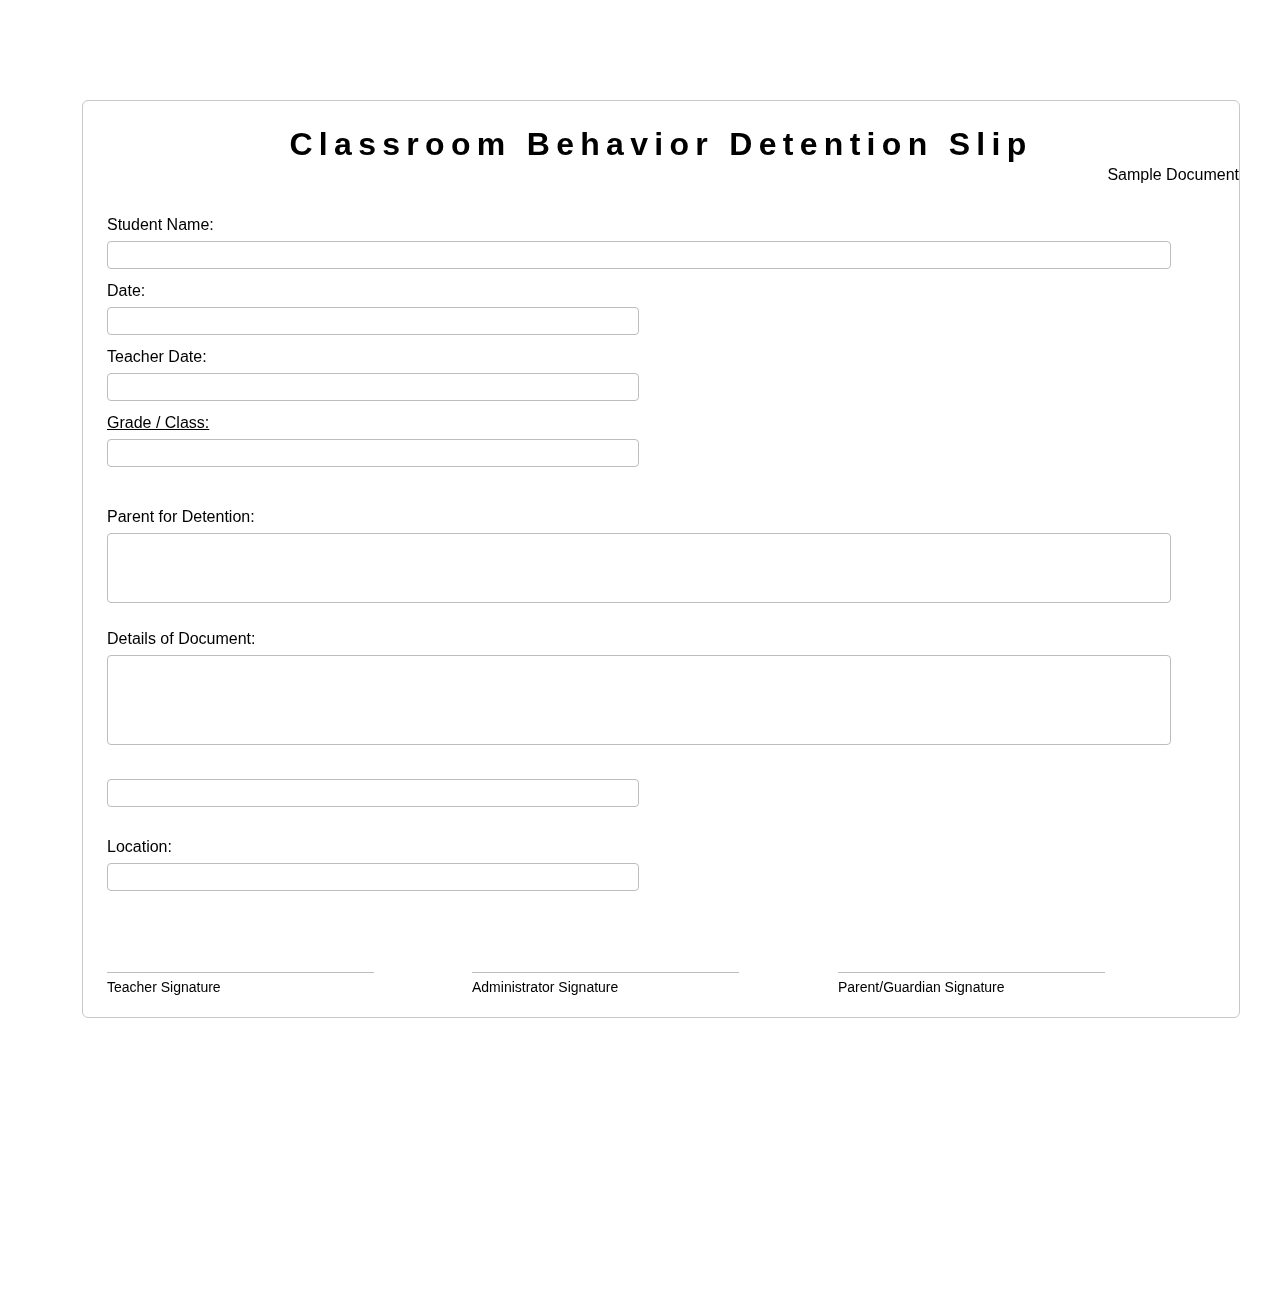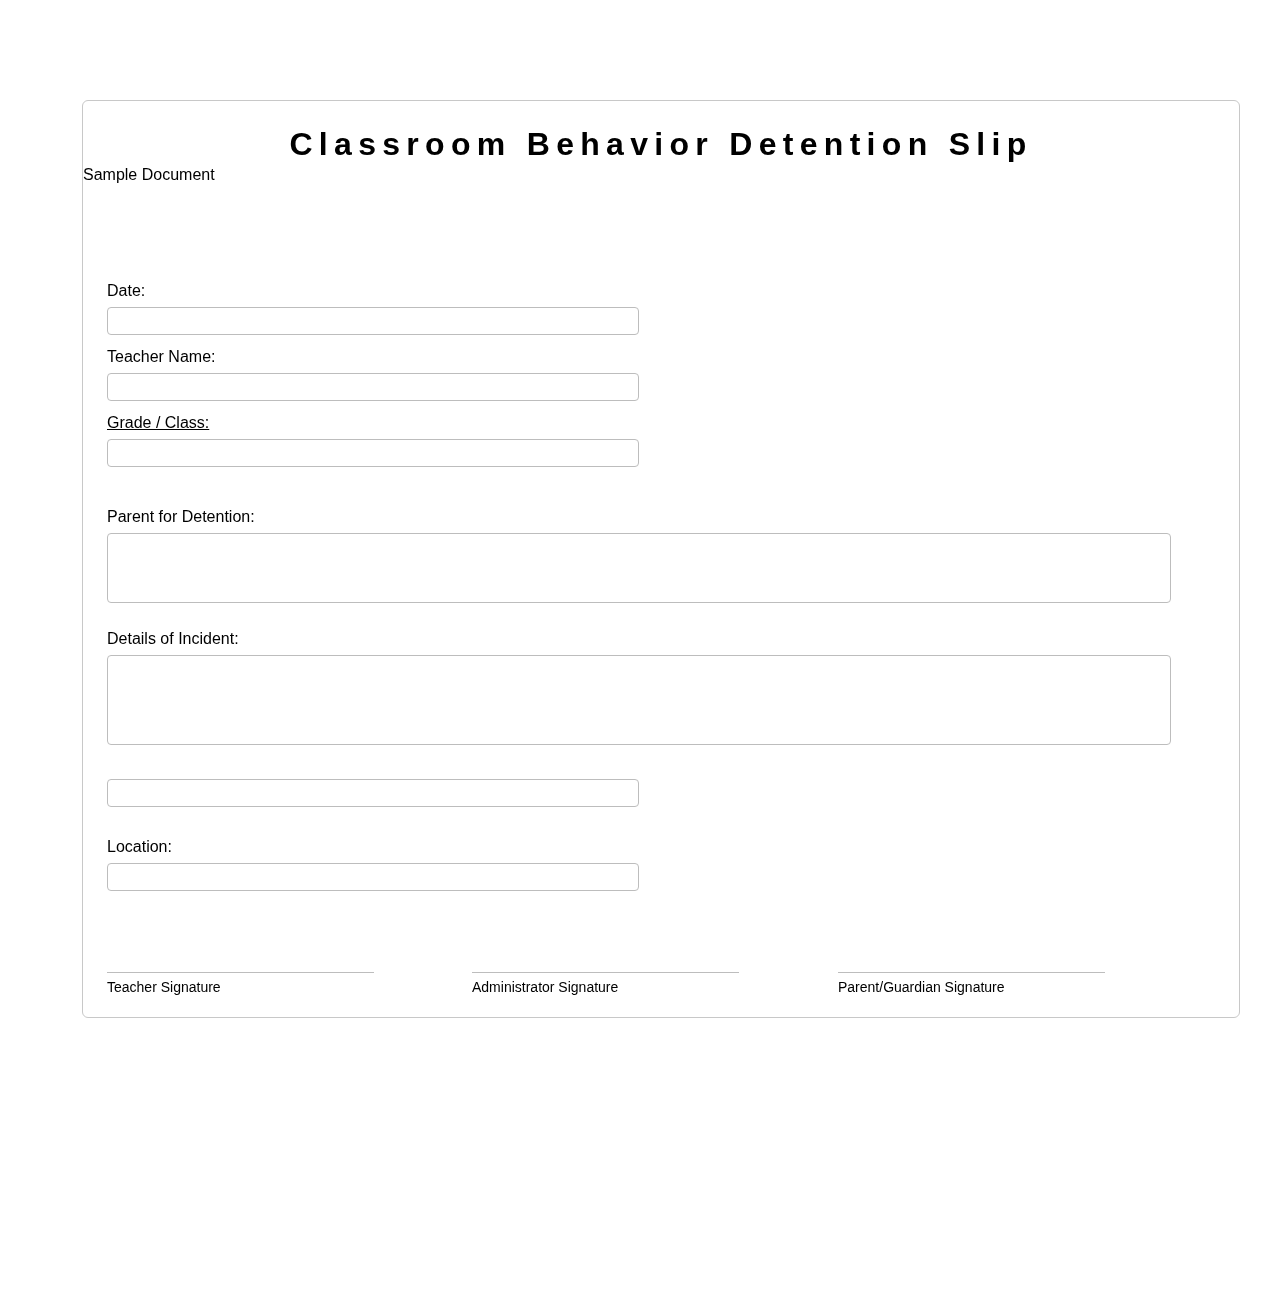--- a/index.html
+++ b/index.html
@@ -9,21 +9,21 @@
     width: 1158px; height: 918px;
     border: 1px solid #c8c8c8; border-radius: 6px; box-sizing: border-box;
     padding: 2px 24px;
     margin-top: 40px;
   }
   .title {
     text-align: center; font-weight: bold; font-size: 32px; letter-spacing: 6.3px;
     margin: 0; position: absolute; left: 0; right: 0; top: 24px; line-height: 38px;
   }
   .subtitle {
-    text-align: left; font-size: 16px; position: absolute; left: 0; right: 0; top: 65px; line-height: 18px;
+    text-align: right; font-size: 16px; position: absolute; left: 0; right: 0; top: 65px; line-height: 18px;
   }
   .field { position: absolute; left: 24px; }
   .field label { display: block; font-size: 16px; line-height: 18px; }
   .box {
     display: block; box-sizing: border-box; border: 1px solid #bdbdbd; border-radius: 4px;
     background: #fff; font-family: "Liberation Sans", sans-serif; font-size: 14px; padding: 4px 6px;
     margin-top: 7px; outline: none; resize: none;
   }
   .full { width: 1064px; }
   .half { width: 532px; }
@@ -31,43 +31,47 @@
   .sig .line { height: 0; border-top: 1px solid #bdbdbd; }
   .sig .lbl { font-size: 14px; line-height: 18px; margin-top: 5px; }
 </style>
 </head>
 <body>
 
 <div class="slip">
   <h1 class="title">Classroom Behavior Detention Slip</h1>
   <div class="subtitle">Sample Document</div>
 
+  <div class="field" style="top:115px;">
+    <label>Student Name:</label>
+    <input class="box full" style="height: 28px;" type="text" value="">
+  </div>
 
   <div class="field" style="top:181px;">
     <label>Date:</label>
     <input class="box half" style="height: 28px;" type="text" value="">
   </div>
 
   <div class="field" style="top:247px;">
-    <label>Teacher Name:</label>
+    <label>Teacher Date:</label>
     <input class="box half" style="height: 28px;" type="text" value="">
   </div>
 
   <div class="field" style="top:313px;text-decoration:underline;">
     <label>Grade / Class:</label>
     <input class="box half" style="height: 28px;" type="text" value="">
   </div>
 
   <div class="field" style="top:407px;">
     <label>Parent for Detention:</label>
     <textarea class="box full" style="height: 70px;"></textarea>
   </div>
 
   <div class="field" style="top:529px;">
-    <label>Details of Incident:</label>
+    <label>Details of Document:</label>
     <textarea class="box full" style="height: 90px;"></textarea>
   </div>
 
   <div class="field" style="top:671px;">
     <input class="box half" style="height: 28px;" type="text" value="">
   </div>
 
   <div class="field" style="top:737px;">
     <label>Location:</label>
     <input class="box half" style="height: 28px;" type="text" value="">

